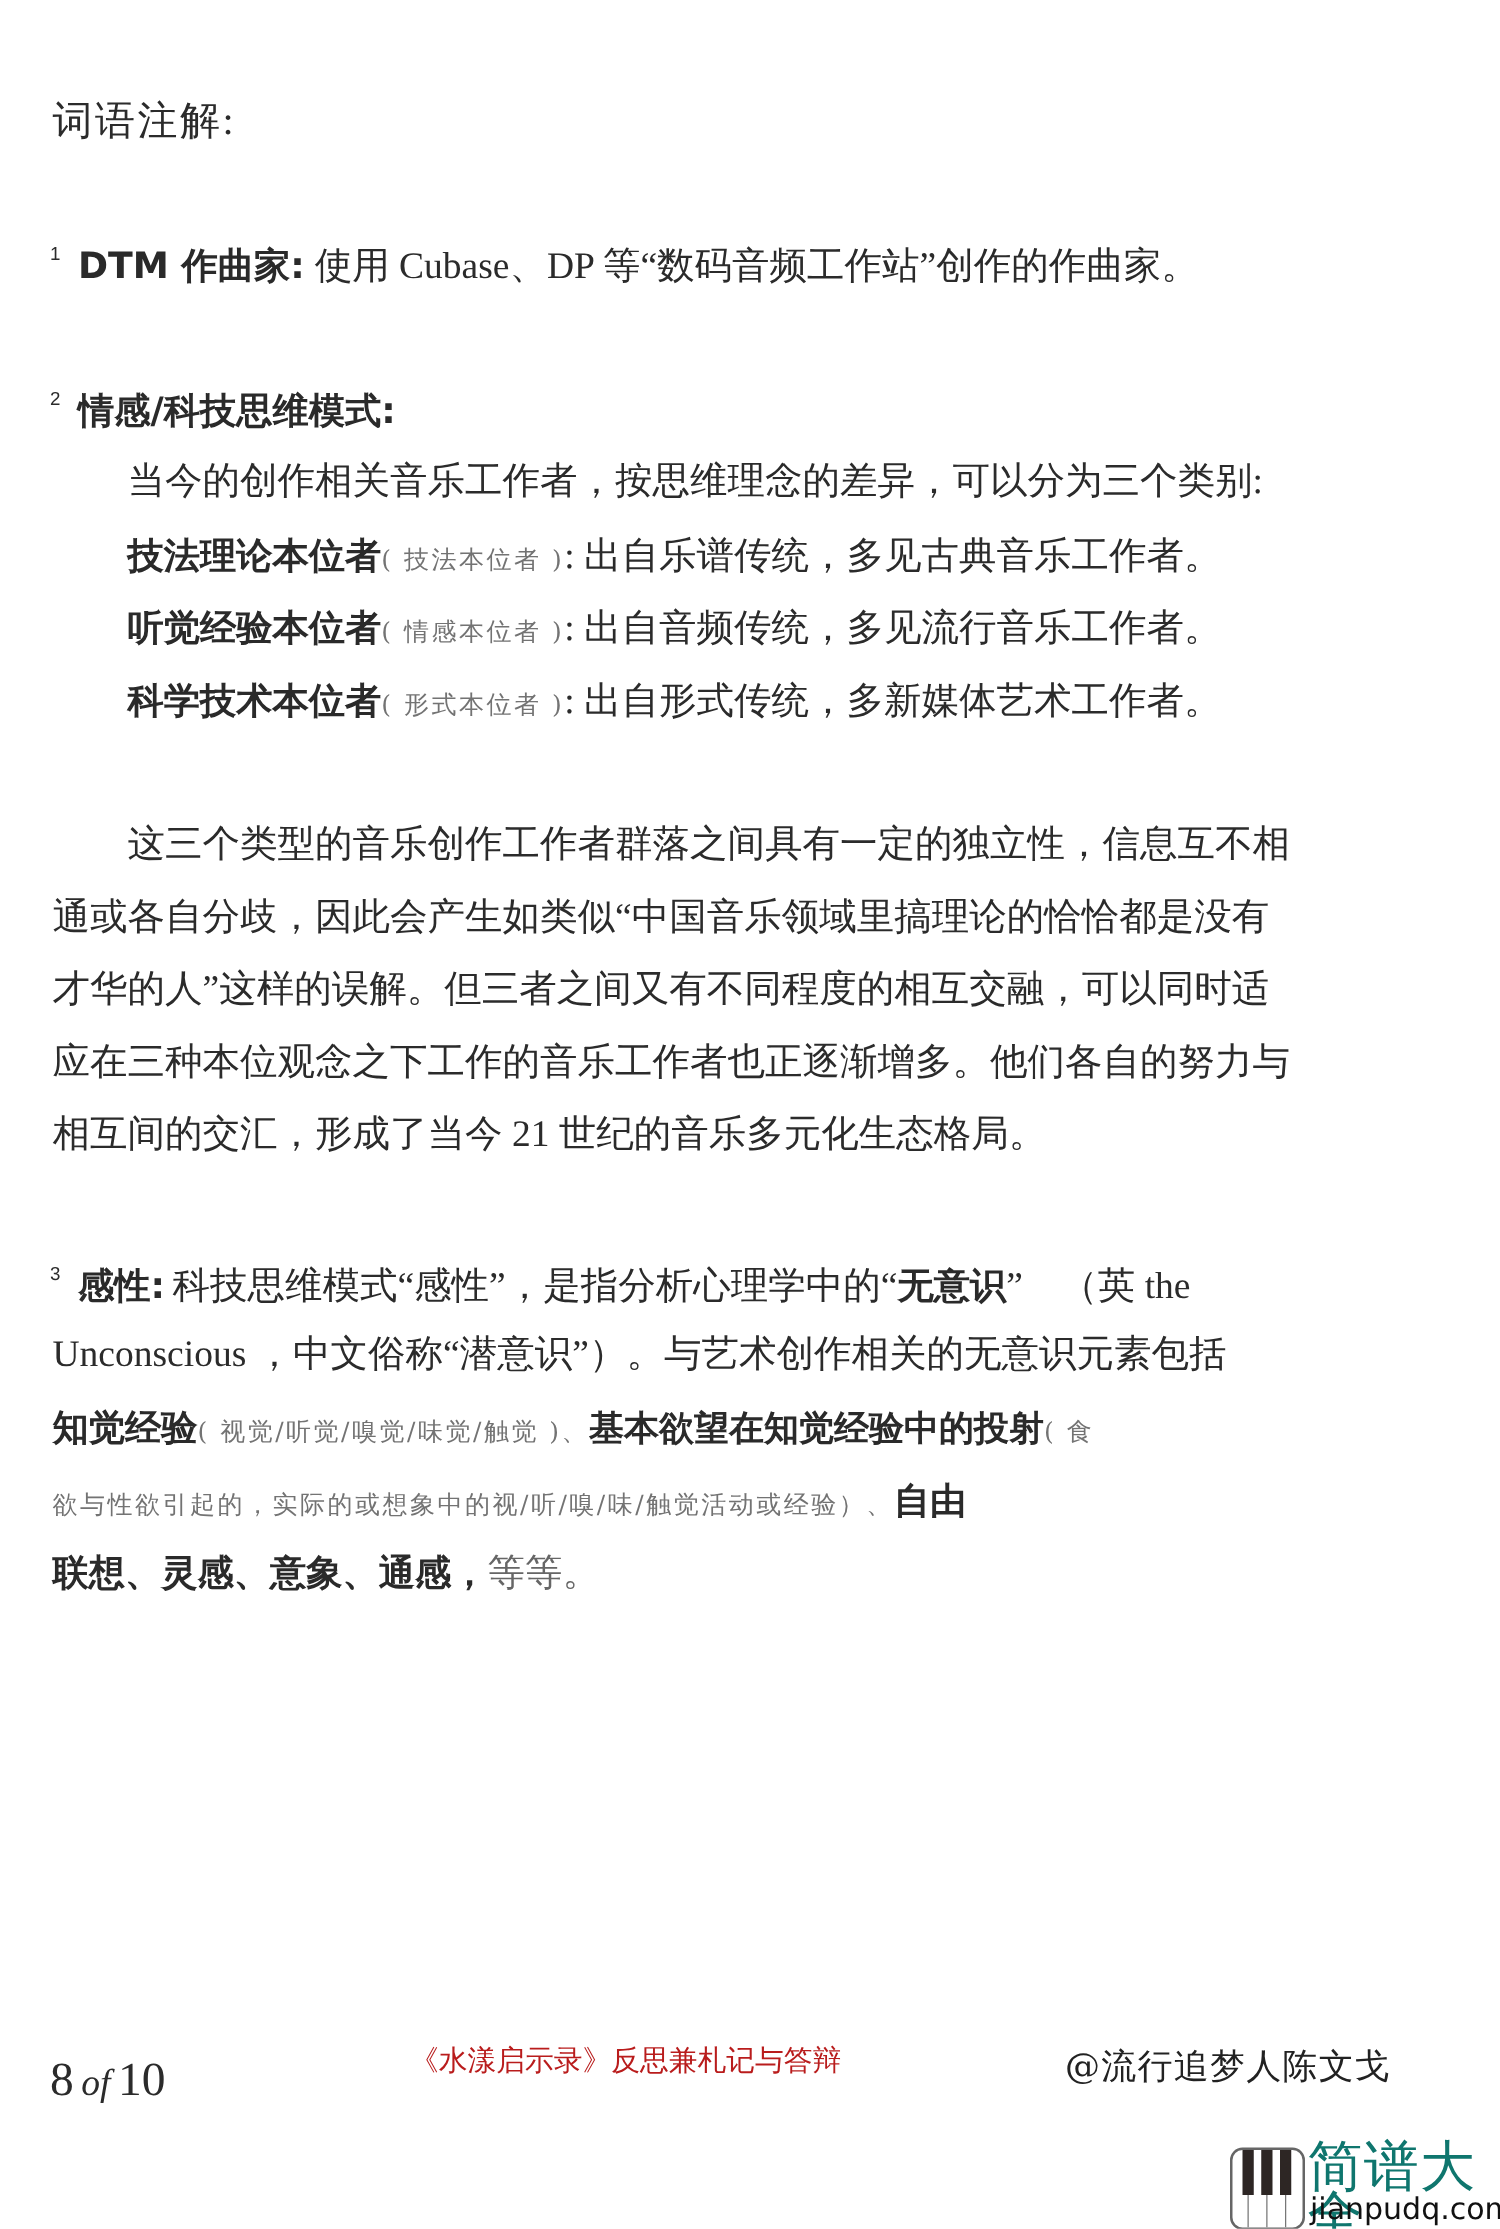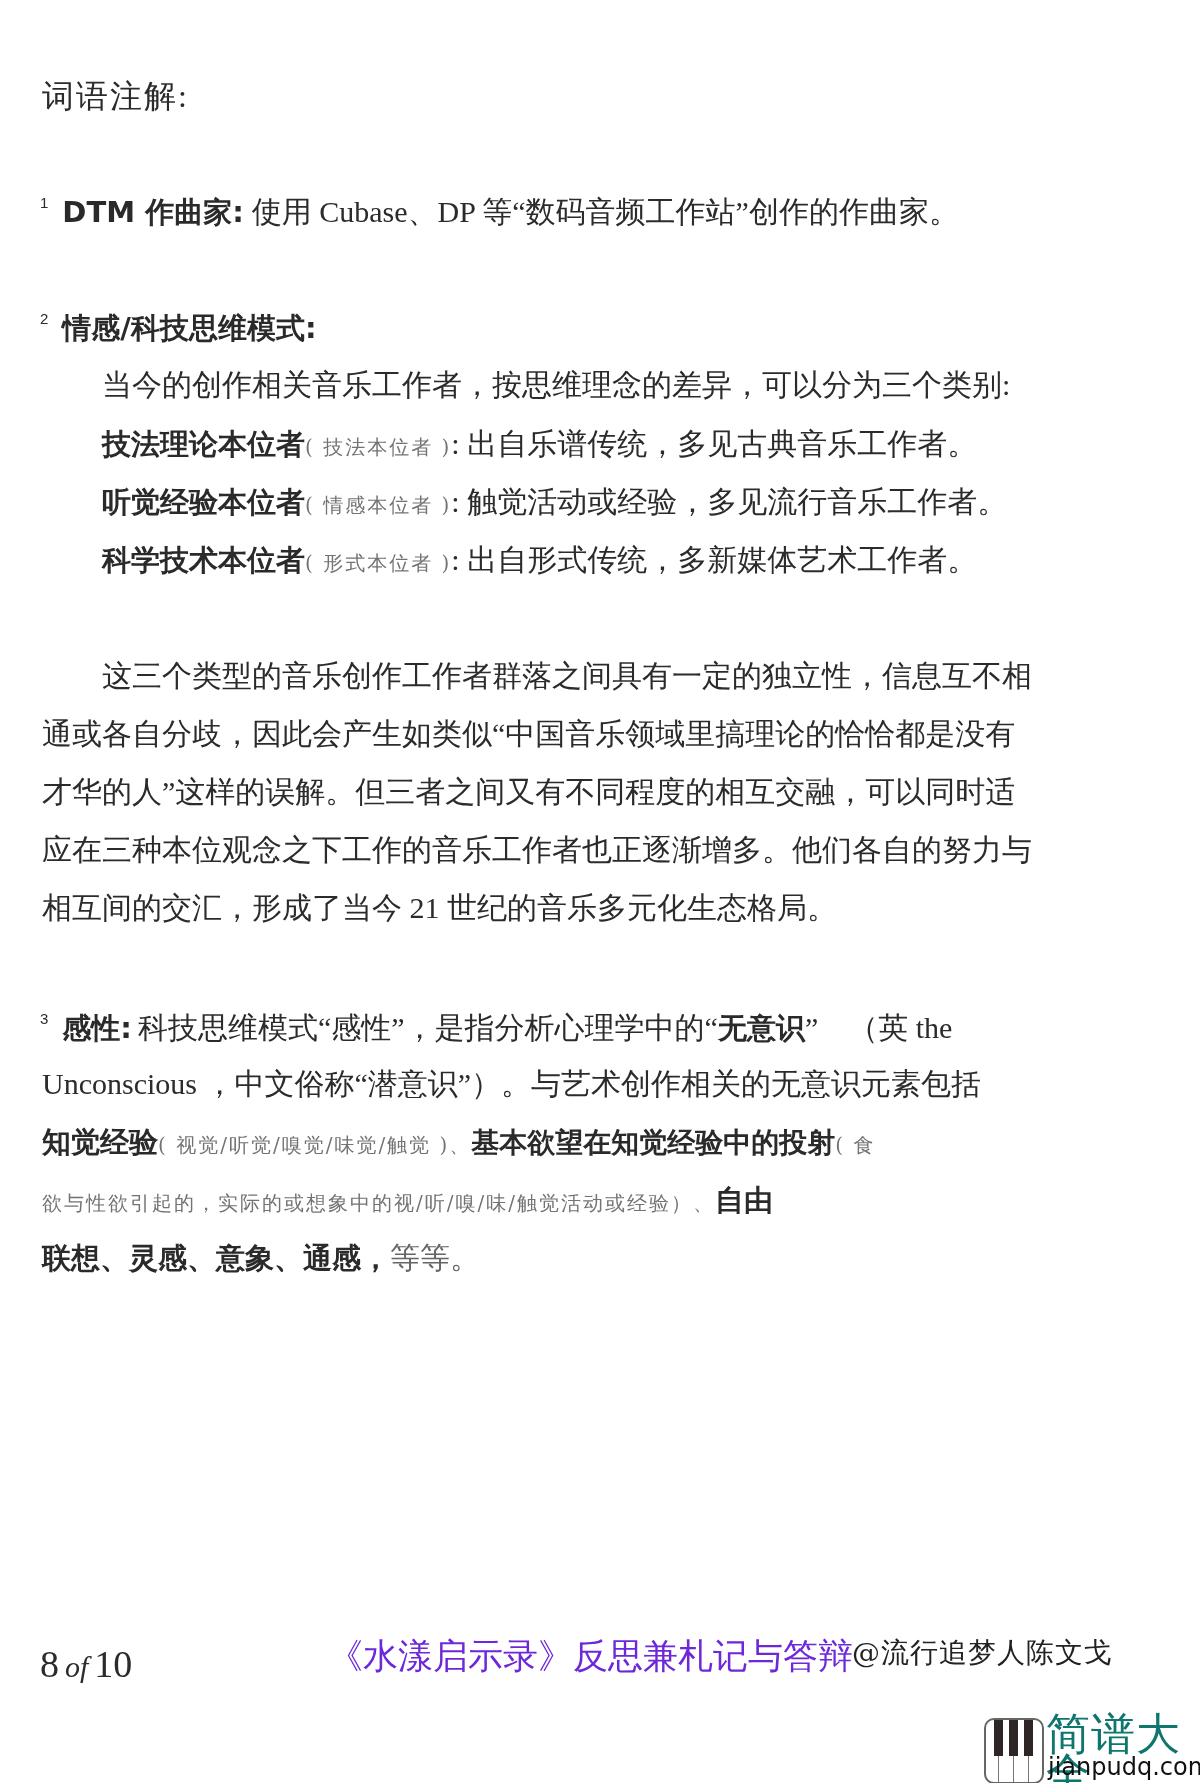--- a/index.html
+++ b/index.html
@@ -13,21 +13,21 @@
   .light { color: #737373; letter-spacing: 2px; font-size: 20px; }
   .abs { position: absolute; left: 0; white-space: nowrap; }
   .line { position: absolute; white-space: nowrap; font-size: 30px; line-height: 40px; }
   sup.fn {
     font-family: "Liberation Sans", sans-serif; font-size: 15px;
     position: relative; top: -14px; margin-right: 14px; vertical-align: baseline;
   }
   .heading { font-size: 32px; letter-spacing: 2px; }
   .footer-page { font-family: "Liberation Serif", serif; font-size: 38px; }
   .footer-page i { font-size: 30px; margin: 0 6px; }
-  .footer-title { font-family: "DejaVu Sans", "Liberation Sans", sans-serif; font-size: 35px; color: #6d28d9; }
+  .footer-title { font-family: "DejaVu Sans", "Liberation Sans", sans-serif; font-size: 23px; color: #b91c1c; }
   .footer-author { font-family: "DejaVu Serif", serif; font-size: 28px; color: #222; letter-spacing: 1px; }
   .logo { position: absolute; left: 980px; top: 1712px; width: 220px; height: 71px; }
   .logo-keys {
     position: absolute; left: 4px; top: 6px; width: 56px; height: 62px;
     border: 2px solid #666; border-radius: 10px; background: #fff; overflow: hidden;
   }
   .bkey { position: absolute; top: 0; width: 9px; height: 36px; background: #2d2624; }
   .wline { position: absolute; top: 36px; width: 1px; height: 26px; background: #777; }
   .logo-cn { position: absolute; left: 66px; top: 2px; font-family: "DejaVu Sans", sans-serif; font-size: 44px; line-height: 40px; color: #0f766e; letter-spacing: 1px; }
   .logo-en { position: absolute; left: 68px; top: 42px; font-family: "DejaVu Sans", sans-serif; font-size: 24px; line-height: 26px; color: #111; }
@@ -43,21 +43,21 @@
 
 <div class="line" style="left:40px; top:308px;">
   <sup class="fn">2</sup><span class="b" style="font-size:29px;">情感/科技思维模式:</span>
 </div>
 <div class="line serif" style="left:102px; top:365px;">当今的创作相关音乐工作者，按思维理念的差异，可以分为三个类别:</div>
 
 <div class="line" style="left:102px; top:424px;">
   <span class="b" style="font-size:29px;">技法理论本位者</span><span class="light">( 技法本位者 )</span><span class="serif">: 出自乐谱传统，多见古典音乐工作者。</span>
 </div>
 <div class="line" style="left:102px; top:482px;">
-  <span class="b" style="font-size:29px;">听觉经验本位者</span><span class="light">( 情感本位者 )</span><span class="serif">: 触觉活动或经验，多见流行音乐工作者。</span>
+  <span class="b" style="font-size:29px;">听觉经验本位者</span><span class="light">( 情感本位者 )</span><span class="serif">: 出自音频传统，多见流行音乐工作者。</span>
 </div>
 <div class="line" style="left:102px; top:540px;">
   <span class="b" style="font-size:29px;">科学技术本位者</span><span class="light">( 形式本位者 )</span><span class="serif">: 出自形式传统，多新媒体艺术工作者。</span>
 </div>
 
 <div class="line serif" style="left:102px; top:656px;">这三个类型的音乐创作工作者群落之间具有一定的独立性，信息互不相</div>
 <div class="line serif" style="left:42px; top:714px;">通或各自分歧，因此会产生如类似“中国音乐领域里搞理论的恰恰都是没有</div>
 <div class="line serif" style="left:42px; top:772px;">才华的人”这样的误解。但三者之间又有不同程度的相互交融，可以同时适</div>
 <div class="line serif" style="left:42px; top:830px;">应在三种本位观念之下工作的音乐工作者也正逐渐增多。他们各自的努力与</div>
 <div class="line serif" style="left:42px; top:888px;">相互间的交汇，形成了当今 21 世纪的音乐多元化生态格局。</div>

